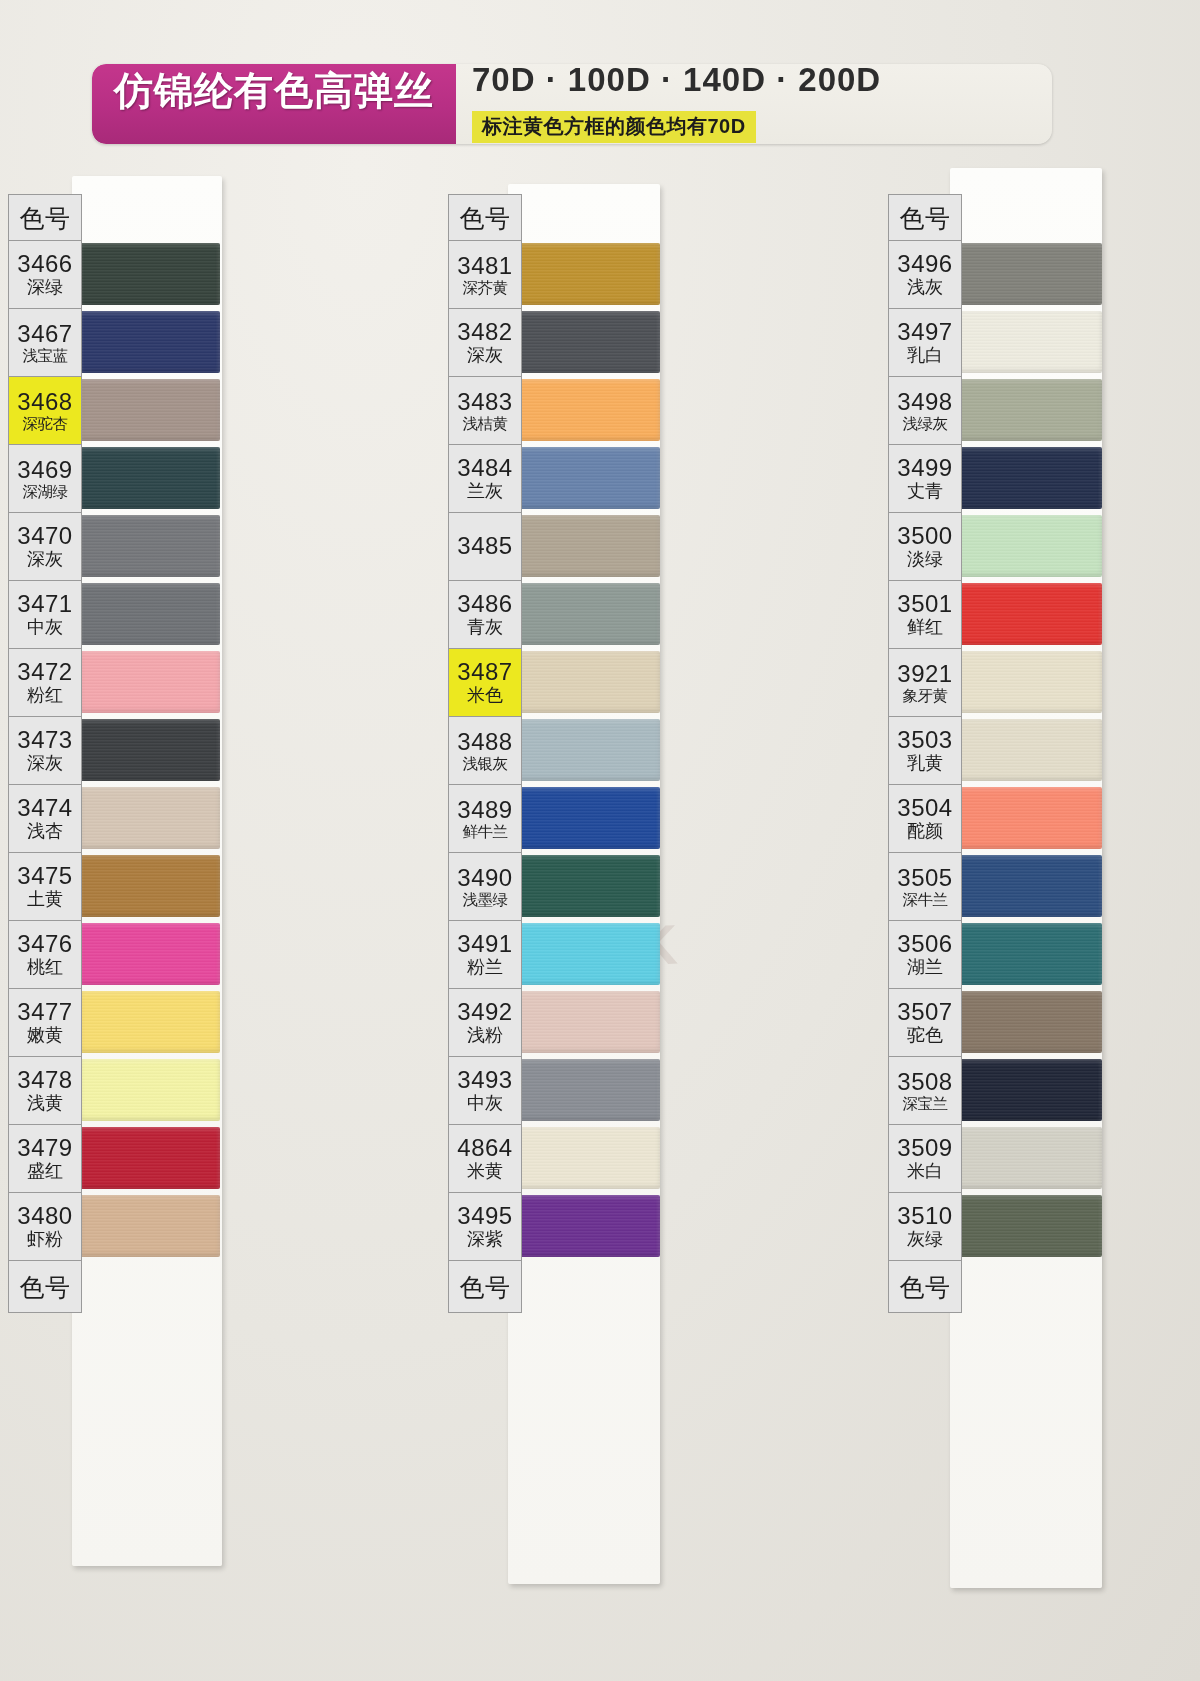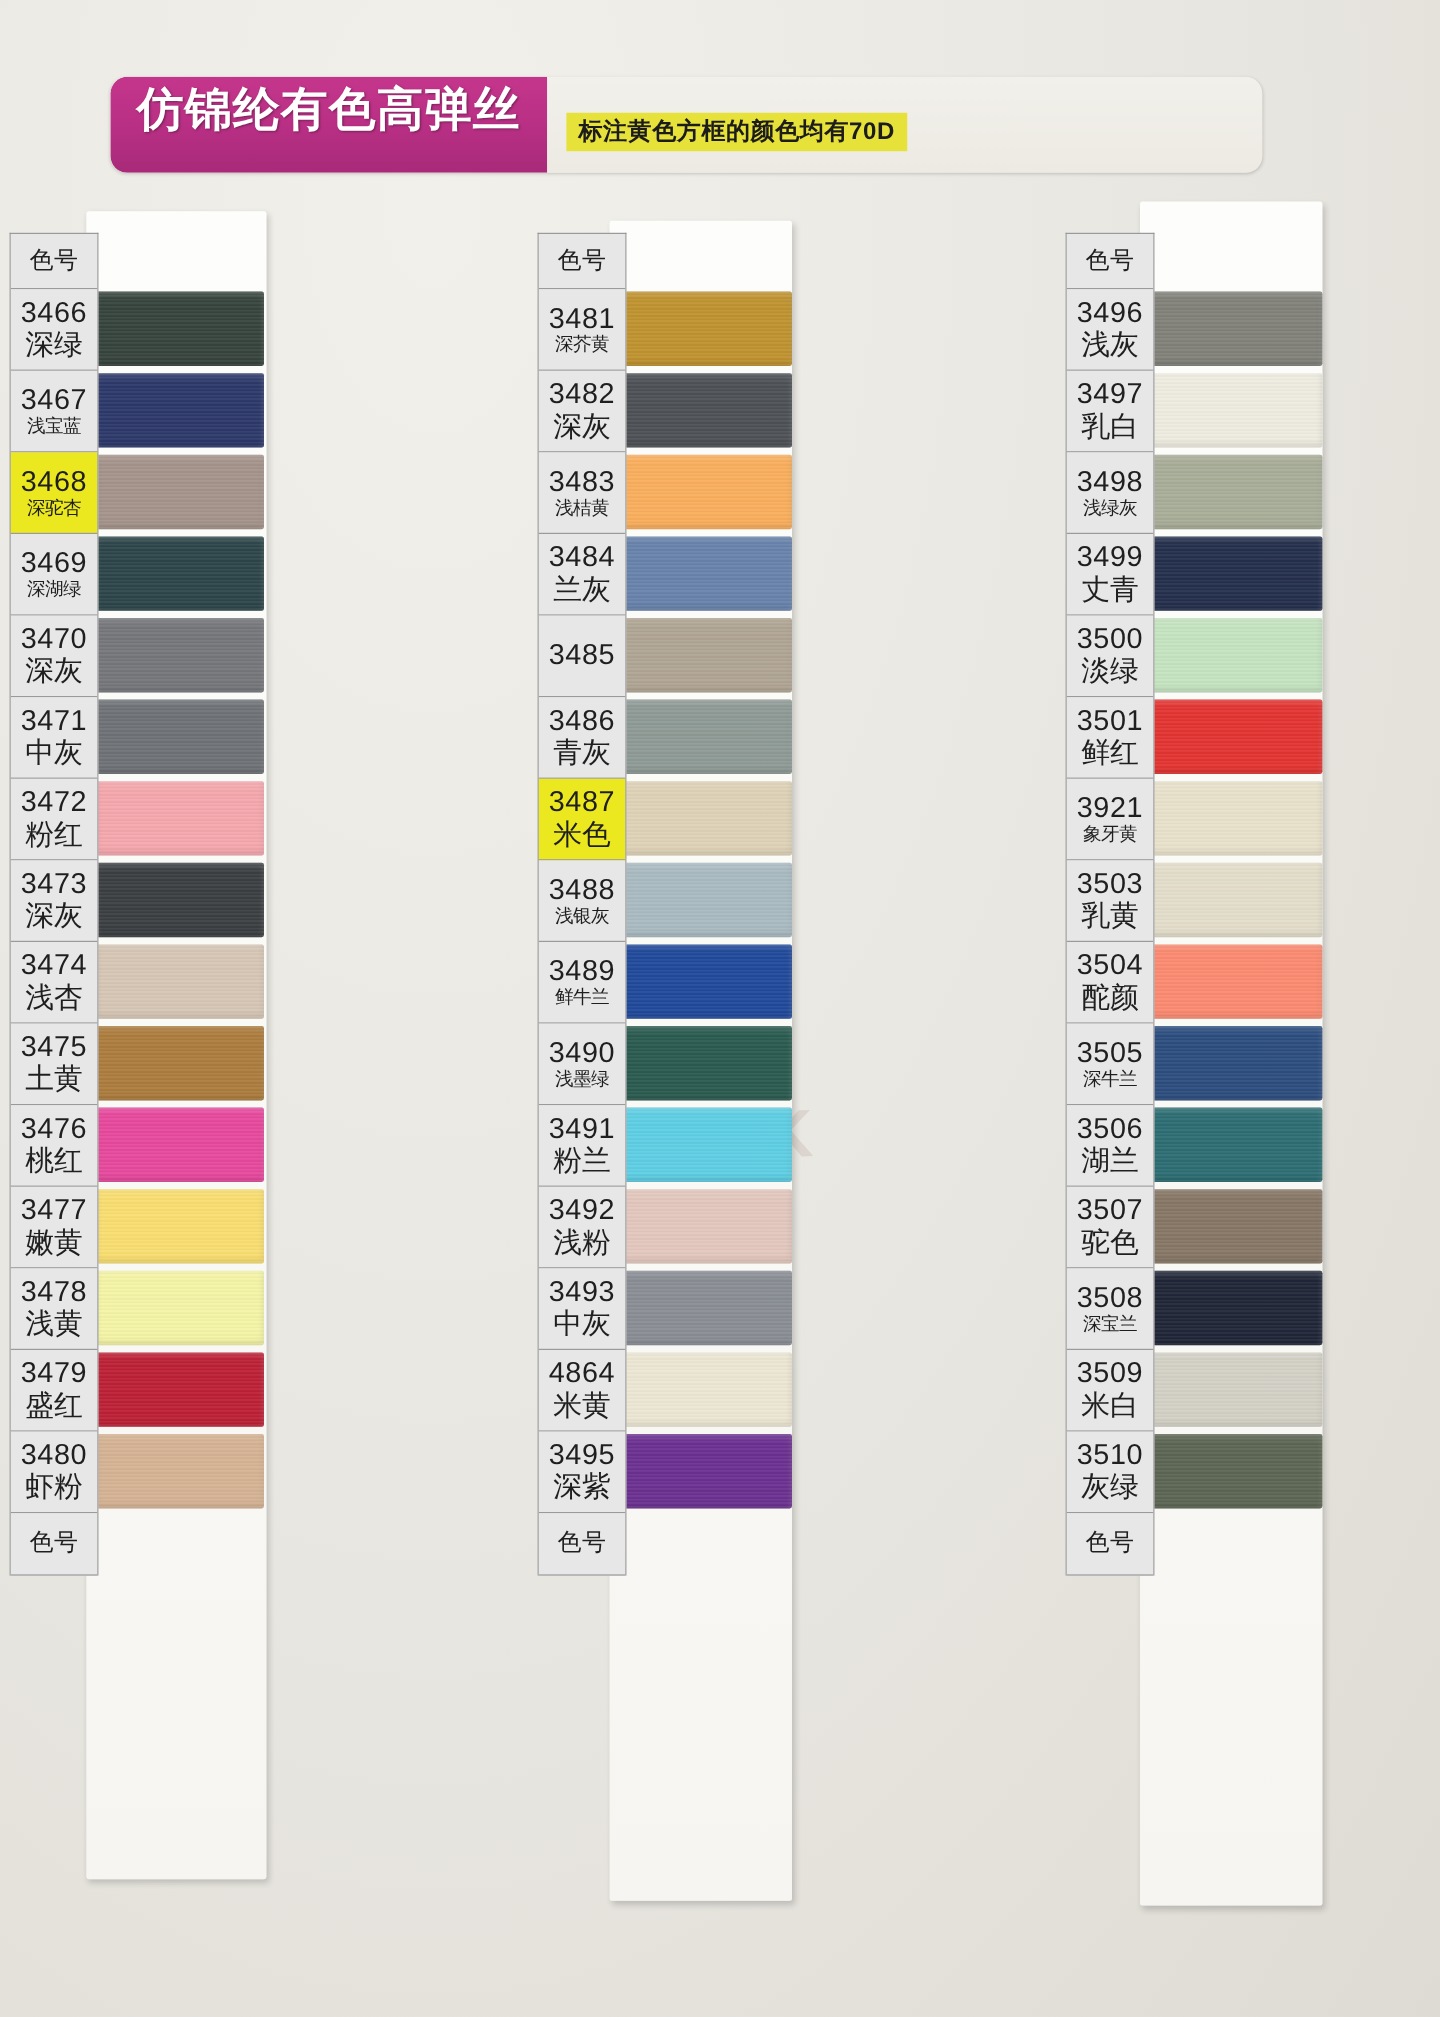--- a/index.html
+++ b/index.html
@@ -89,25 +89,25 @@
     background:#e7e7e7;
     box-sizing:border-box;
   }
   .cell.header-cell{height:46px;justify-content:center;}
   .cell.footer-cell{height:52px;justify-content:center;}
   .cell.hl{background:#ece81f;}
   .cell .code{
     font-size:24px;color:#1f1f1f;line-height:1.12;letter-spacing:.5px;
   }
   .cell .cname{
-    font-size:24px;color:#1f1f1f;line-height:1.1;letter-spacing:0;
+    font-size:18px;color:#1f1f1f;line-height:1.1;letter-spacing:0;
     white-space:nowrap;
   }
   .cell .cname.wide{font-size:15.5px;letter-spacing:-.5px;font-family:Liberation Serif, serif;}
-  .cell.header-cell .code,.cell.footer-cell .code{font-size:20px;}
+  .cell.header-cell .code,.cell.footer-cell .code{font-size:25px;}
 
   
   .swatch{
     position:absolute;height:62px;
     border-radius:2px;
     box-shadow:inset 0 2px 5px rgba(255,255,255,.22),
                inset 0 -2px 5px rgba(0,0,0,.14);
   }
   .swatch::after{
     content:"";position:absolute;inset:0;border-radius:2px;
@@ -133,20 +133,21 @@
 </head>
 <body>
 
 <div class="paper"></div>
 
 <div class="header">
   <div class="header-left">
     <div class="title">仿锦纶有色高弹丝</div>
   </div>
   <div class="header-right">
+    <div class="denier">70D · 100D · 140D · 200D</div>
     <div class="note-wrap">
       <div class="note">标注黄色方框的颜色均有70D</div>
     </div>
   </div>
 </div>
 
 <div class="chart">
   <div class="watermark">FYJCK</div>
   <div id="cols-root">
       <div class="col col-0">

